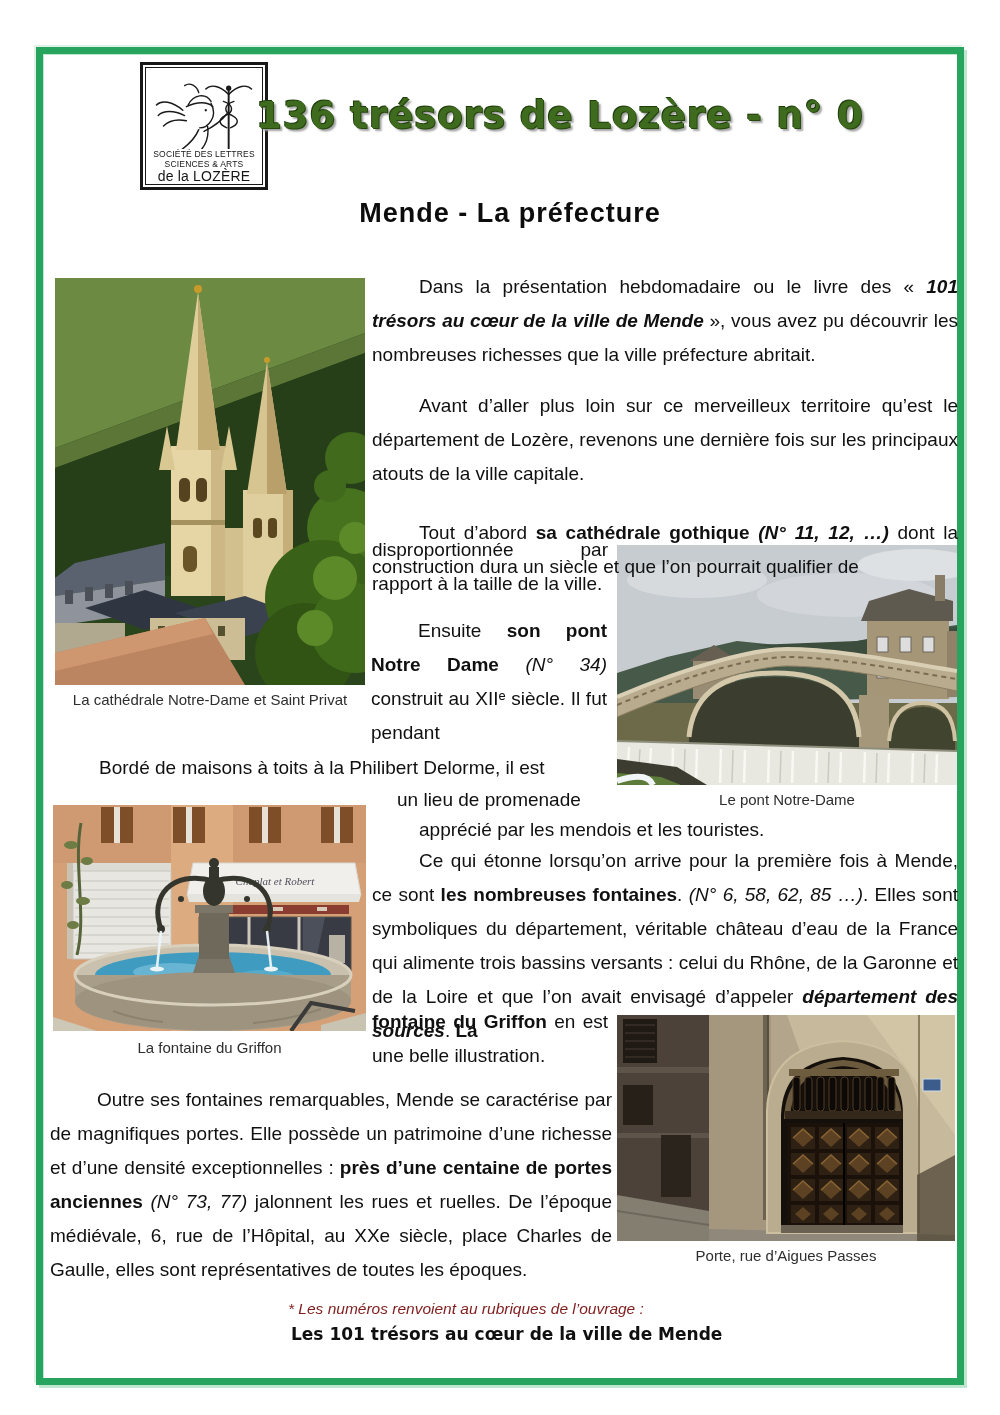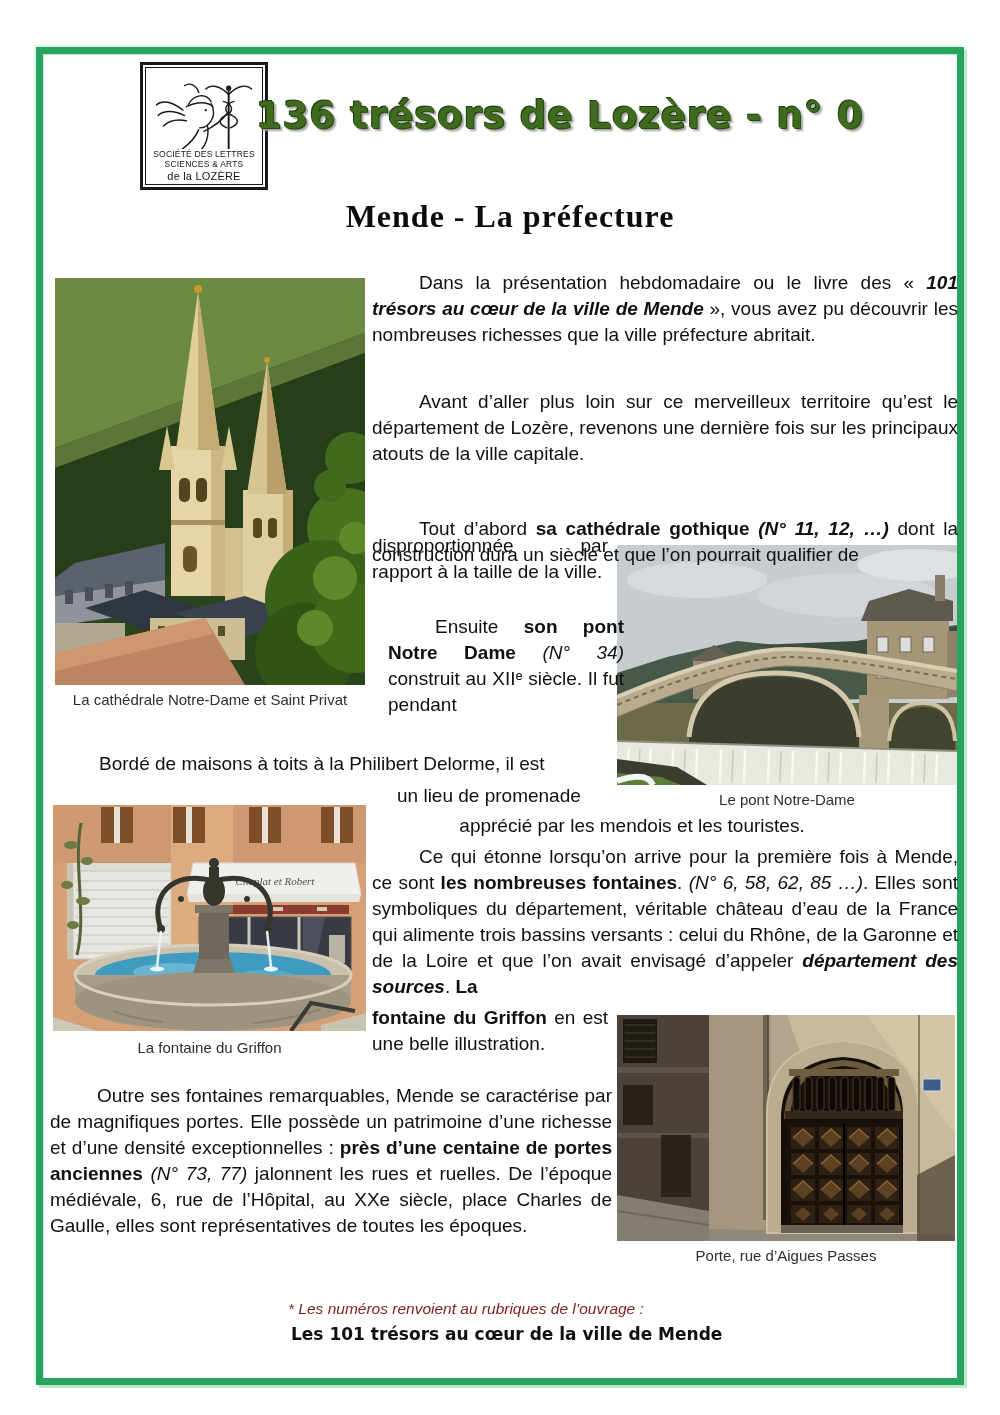--- a/index.html
+++ b/index.html
@@ -7,41 +7,41 @@
         font-family:"Liberation Sans",sans-serif;color:#111;}
   .frame{position:absolute;left:36px;top:47px;width:928px;height:1338px;box-sizing:border-box;
          border:7px solid #27a55f;box-shadow:3px 3px 0 #bfe6cf,-2px -2px 0 #dff2e6, inset 1px 1px 0 #bfe6cf;}
   
   .logo{position:absolute;left:140px;top:62px;width:128px;height:128px;box-sizing:border-box;
         border:3px solid #181818;padding:2px;background:#fff;}
   .logo-inner{box-sizing:border-box;border:1px solid #181818;width:100%;height:100%;
         display:flex;flex-direction:column;align-items:center;justify-content:flex-end;overflow:hidden;}
   .logo-inner svg{flex:0 0 auto;margin-top:1px;}
   .logo-line{font-size:8.5px;line-height:10px;letter-spacing:.2px;color:#151515;text-align:center;white-space:nowrap;}
-  .logo-line.small{font-size:11px;margin:2px 0 3px;}
+  .logo-line.small{font-size:14px;margin:2px 0 3px;}
   
   .title{position:absolute;left:150px;top:94px;width:820px;text-align:center;white-space:nowrap;
          font-family:"DejaVu Sans",sans-serif;font-size:37px;font-weight:700;letter-spacing:1px;color:#3f6b1f;
          text-shadow:-1px -1px 0 #1f3c0d,1px 1px 0 #27490f,3px 3px 2px #a3a3a3;}
   .subtitle{position:absolute;left:110px;top:198px;width:800px;text-align:center;white-space:nowrap;
-         font-family:Liberation Serif, serif;font-size:32px;font-weight:700;letter-spacing:1px;color:#0c0c0c;}
+         font-family:Liberation Sans, sans-serif;font-size:27px;font-weight:700;letter-spacing:1px;color:#0c0c0c;}
   
-  .txt{position:absolute;font-size:19px;line-height:26px;text-align:justify;color:#101010;}
+  .txt{position:absolute;font-size:19px;line-height:34px;text-align:justify;color:#101010;}
   .txt .b{font-weight:700;}
   .txt .i{font-style:italic;}
   .ind{text-indent:47px;}
   #tb1{left:372px;top:270px;width:586px;}
   #tb2{left:372px;top:389px;width:586px;}
   #tb3{left:372px;top:477px;width:586px;margin-top:39px;}
   #tb4{left:372px;top:533px;width:236px;}
-  #tb5{left:388px;top:614px;width:236px;}
+  #tb5{left:371px;top:614px;width:236px;}
   #tb6{left:50px;top:719px;width:560px;text-align:left;}
   #tb7{left:52px;top:751px;width:575px;text-align:left;}
   #tb8{left:397px;top:783px;width:250px;text-align:left;}
-  #tb9{left:397px;top:813px;width:470px;text-align:center;}
+  #tb9{left:419px;top:813px;width:470px;text-align:left;}
   #tb10{left:372px;top:844px;width:586px;}
   #tb11{left:372px;top:1005px;width:236px;}
   #tb12{left:50px;top:1083px;width:562px;}
   
   .photo{position:absolute;overflow:hidden;background:#888;}
   .photo svg{display:block;width:100%;height:100%;}
   #ph-cathedral{left:55px;top:278px;width:310px;height:407px;}
   #ph-bridge{left:617px;top:545px;width:340px;height:240px;}
   #ph-fountain{left:53px;top:805px;width:313px;height:226px;}
   #ph-door{left:617px;top:1015px;width:338px;height:226px;}

